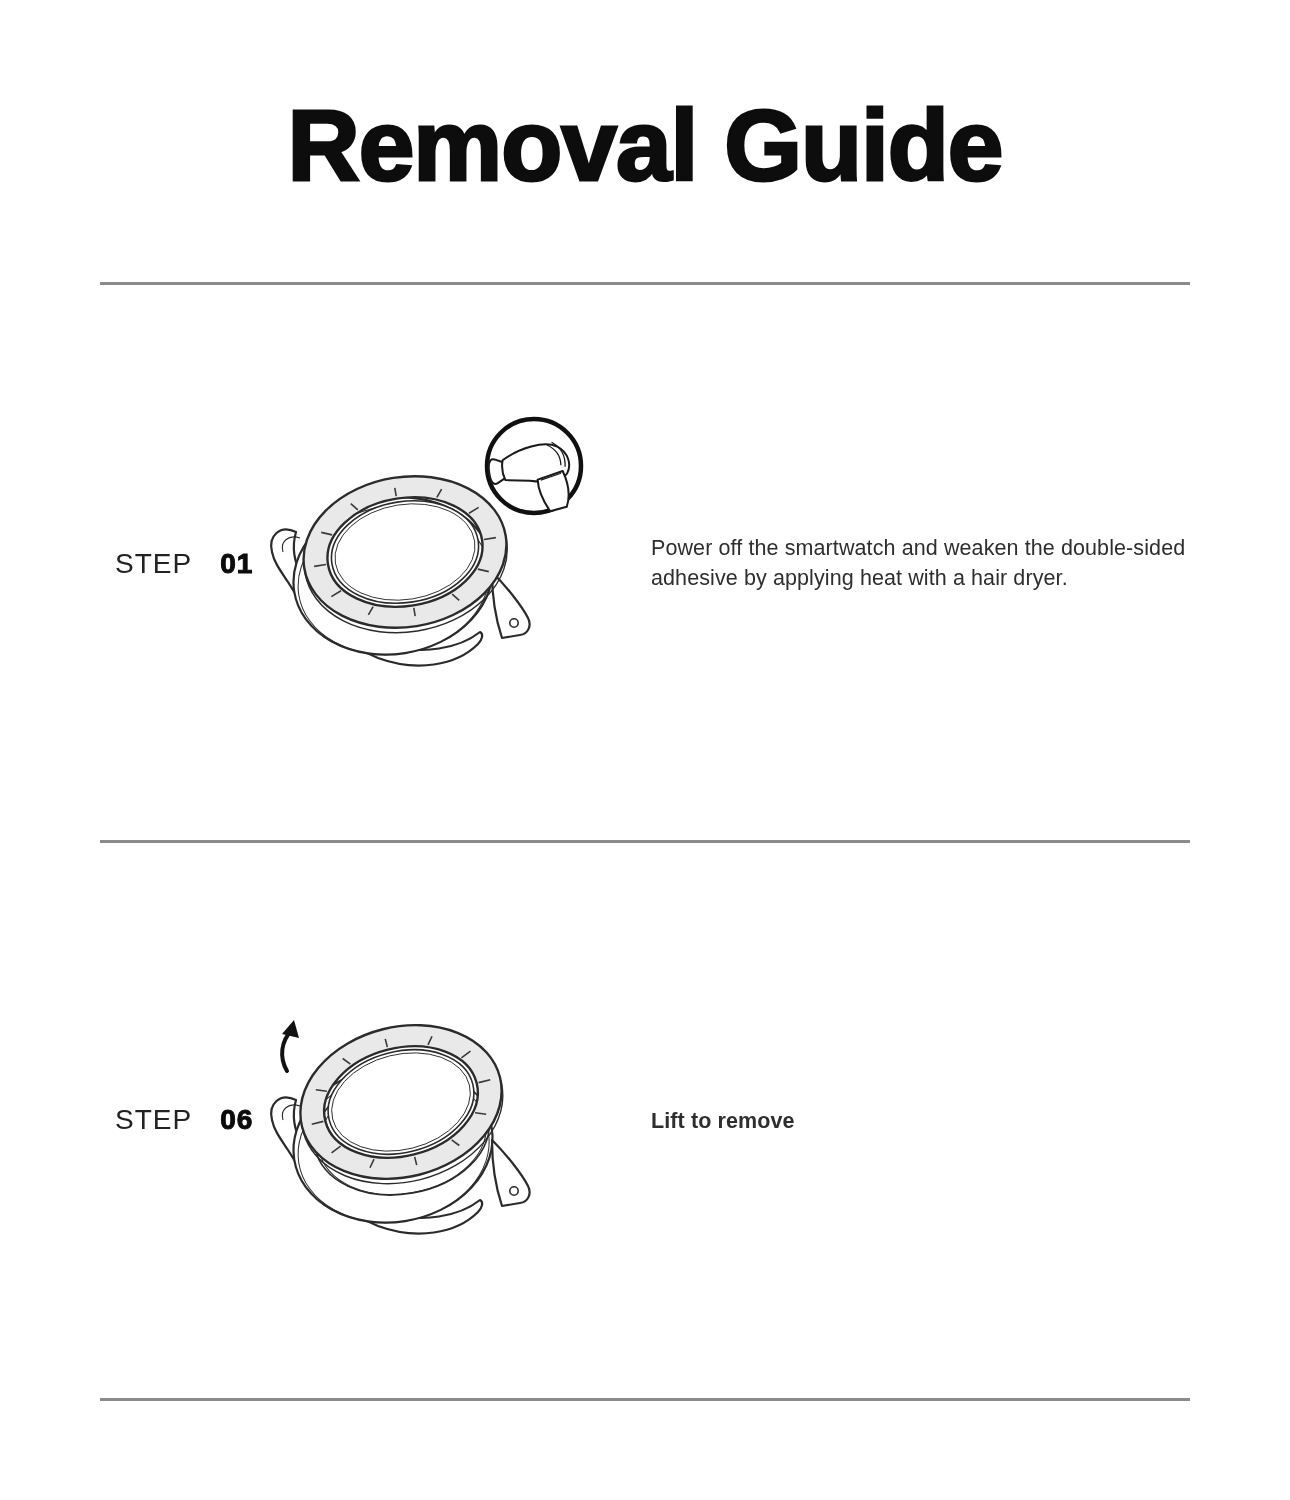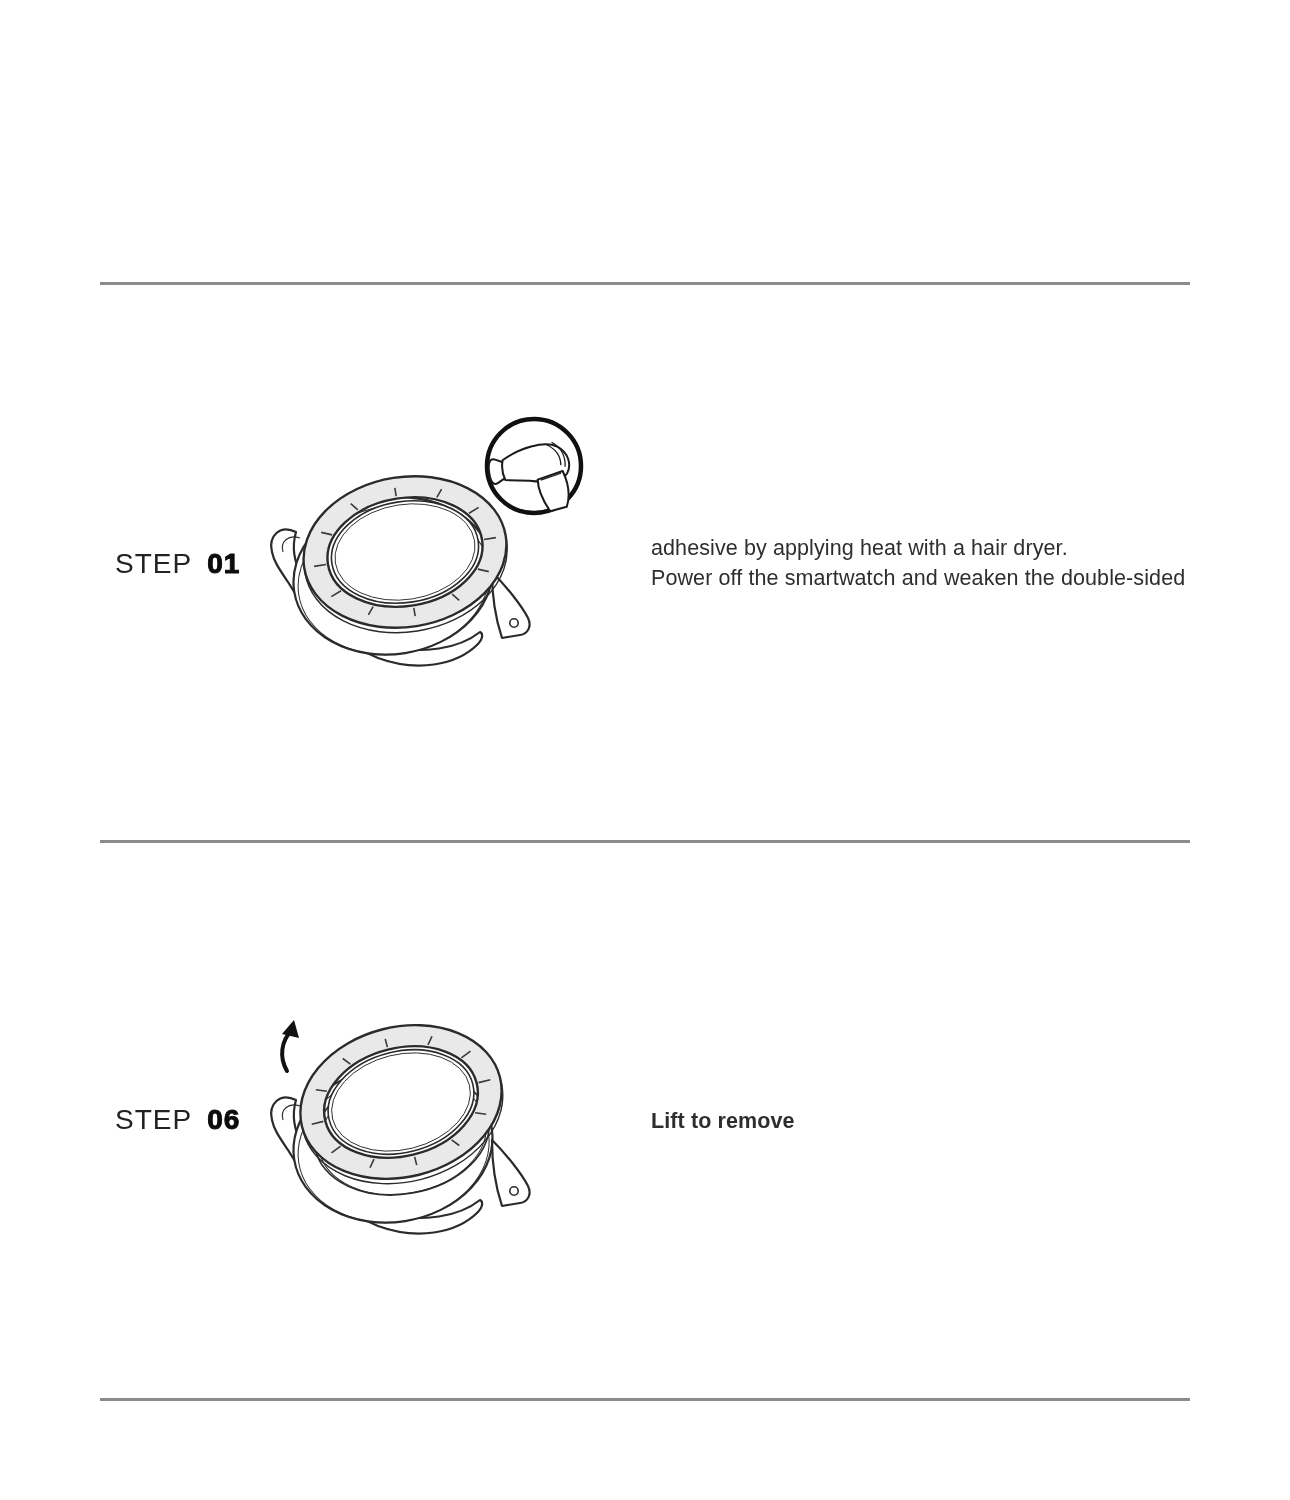--- a/index.html
+++ b/index.html
@@ -26,29 +26,29 @@
     position:absolute;
     left:100px;width:1090px;height:3px;
     background:#8b8b8b;
   }
   .divider.d1{top:282px;}
   .divider.d2{top:840px;}
   .divider.d3{top:1398px;}
   .step-label{
     position:absolute;
     left:115px;
-    display:flex;align-items:baseline;gap:15px;
+    display:flex;align-items:baseline;gap:0;
     color:#1a1a1a;
     white-space:nowrap;
   }
   .step-label .word{
     font-size:28px;font-weight:400;letter-spacing:1px;color:#222;
   }
   .step-label .num{
-    font-size:28px;font-weight:bold;letter-spacing:1px;color:#0c0c0c;
+    font-size:28px;font-weight:bold;letter-spacing:1px;color:#0c0c0c;margin-left:28px;
     -webkit-text-stroke:1px #0c0c0c;
   }
   .step1-label{top:548px;}
   .step2-label{top:1104px;}
   .illus{position:absolute;left:230px;width:360px;}
   .illus1{top:404px;height:330px;}
   .illus2{top:972px;height:330px;}
   .desc{
     position:absolute;
     left:651px;
@@ -59,20 +59,21 @@
   }
   .desc1{top:533px;}
   .desc2{top:1106px;font-weight:bold;}
   .desc .line{display:block;}
 </style>
 </head>
 <body>
 
 <div class="page">
 
+  <div class="title">Removal Guide</div>
 
   <div class="divider d1"></div>
 
   <div class="step-label step1-label">
     <span class="word">STEP</span>
       <span class="num">01</span>
   </div>
 
   <svg class="illus illus1" viewBox="0 0 360 330">
 
@@ -105,22 +106,22 @@
         <path d="M-38,-14 C-43,-16 -45,-10 -45,-2 C-45,7 -43,12 -38,10 L-30,6 L-30,-10 Z" fill="#ffffff" stroke="#1a1a1a" stroke-width="2" stroke-linejoin="round"></path>
         <path d="M-30,-12 C-12,-22 14,-26 26,-18 C36,-11 38,2 32,10 C26,17 8,16 -6,12 L-30,8 C-32,2 -32,-6 -30,-12 Z" fill="#ffffff" stroke="#1a1a1a" stroke-width="2" stroke-linejoin="round"></path>
         <path d="M16,-21 C24,-16 28,-8 27,1 M21,-23 C29,-17 33,-8 31,3" fill="none" stroke="#1a1a1a" stroke-width="1.3"></path>
         <path d="M2,12 L28,7 C32,20 32,33 27,43 L10,45 C4,33 1,23 2,12 Z" fill="#ffffff" stroke="#1a1a1a" stroke-width="2" stroke-linejoin="round"></path>
         <path d="M5,13 L26,9" fill="none" stroke="#1a1a1a" stroke-width="1.2"></path>
       </g>
     </g>
   </svg>
 
   <div class="desc desc1">
+    <span class="line">Power off the smartwatch and weaken the double-sided</span>
     <span class="line">adhesive by applying heat with a hair dryer.</span>
-    <span class="line">Power off the smartwatch and weaken the double-sided</span>
   </div>
 
   <div class="divider d2"></div>
 
   <div class="step-label step2-label">
     <span class="word">STEP</span>
       <span class="num">06</span>
   </div>
 
   <svg class="illus illus2" viewBox="0 0 360 330">

